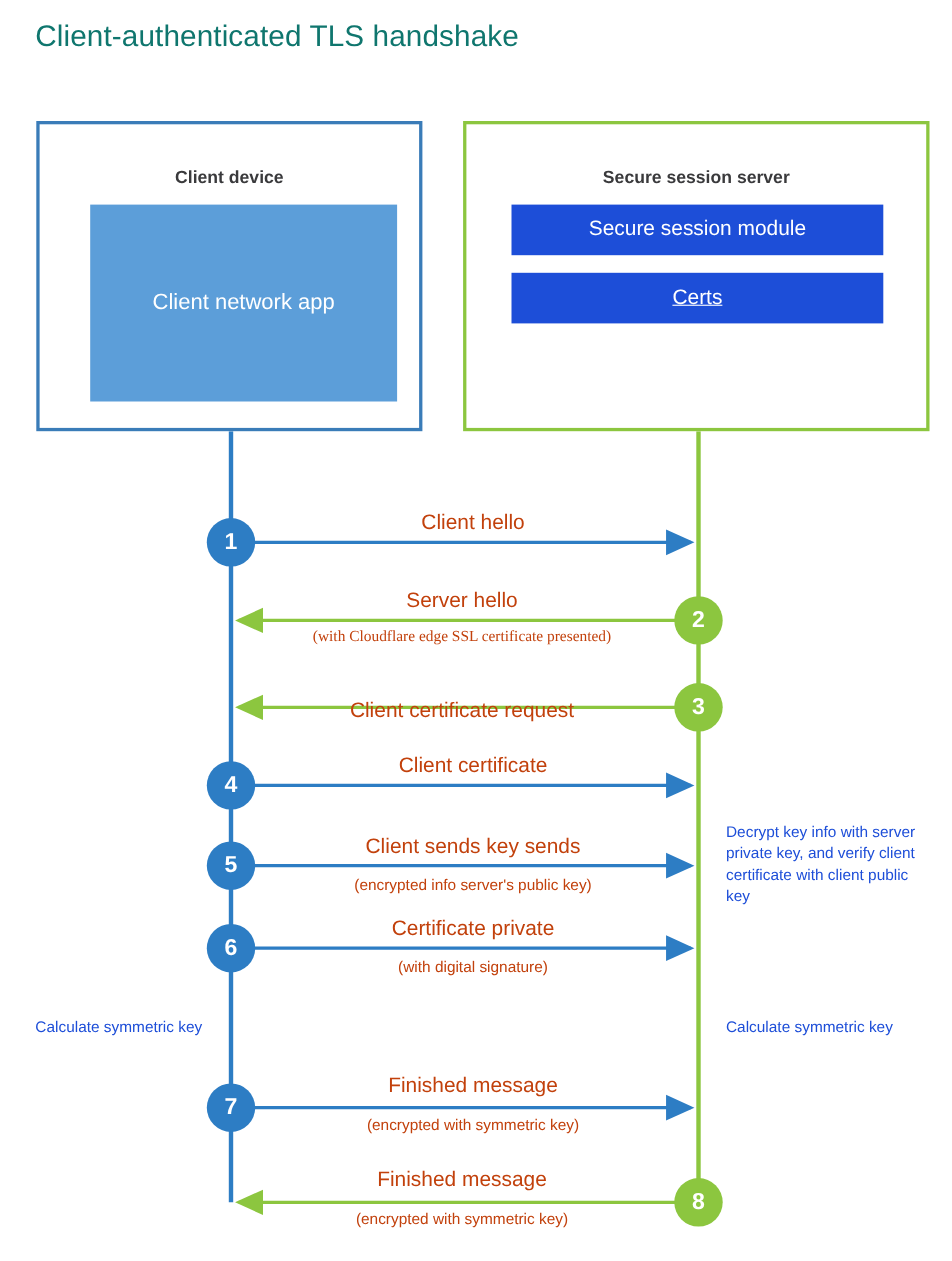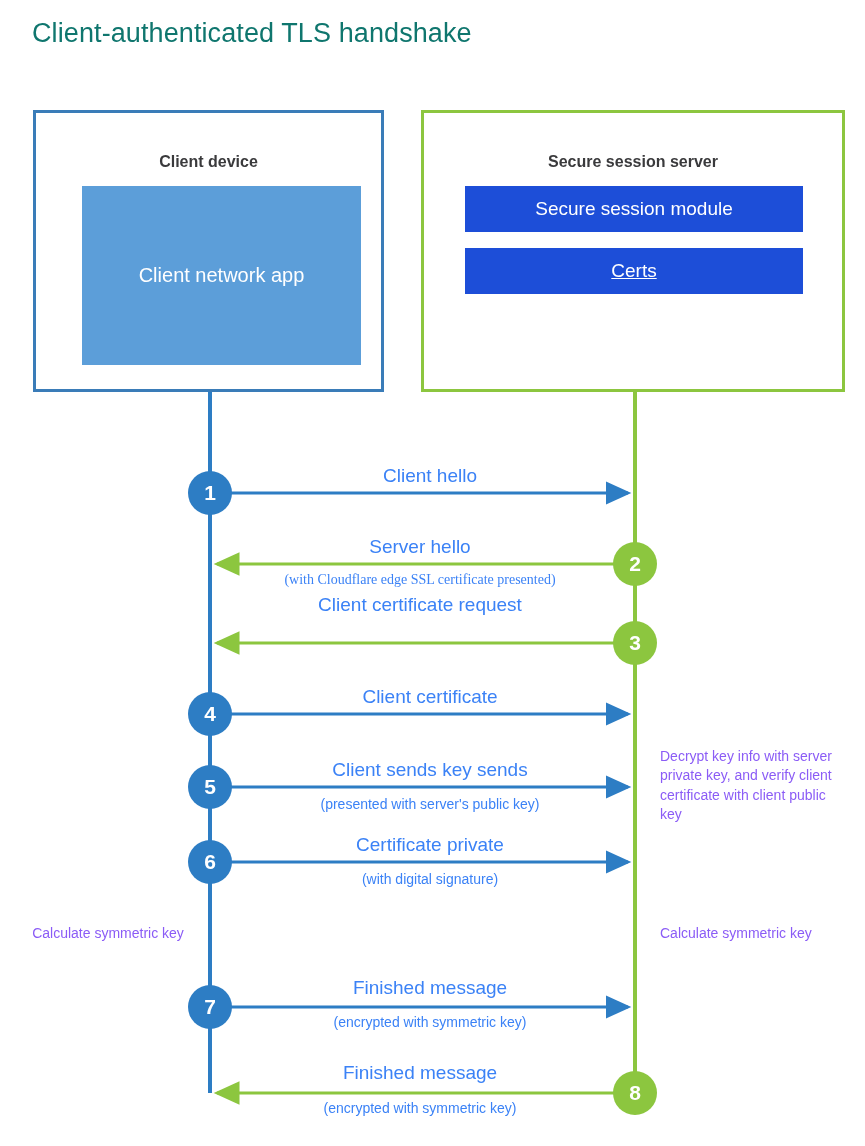--- a/index.html
+++ b/index.html
@@ -111,35 +111,35 @@
     font-weight: bold;
     box-sizing: border-box;
   }
   .step-circle.blue  { background: #2d7dc4; }
   .step-circle.green { background: #8cc63f; }
 
   
   .msg-label {
     position: absolute;
     text-align: center;
-    color: #3b82f6;
+    color: #c2410c;
     white-space: nowrap;
   }
   .msg-main {
     font-size: 19px;
   }
   .msg-sub {
     font-size: 14px;
   }
 
   
   .side-note {
     position: absolute;
     font-size: 14px;
-    color: #8b5cf6;
+    color: #1d4ed8;
     line-height: 1.38;
   }
   #note-client-calc {
     left: 28px;
     top: 924px;
     width: 160px;
     text-align: center;
   }
   #note-server-calc {
     left: 660px;
@@ -204,28 +204,28 @@
   </div>
 
   <div class="step-circle blue" style="left:188px; top:471px;">1</div>
   <div class="msg-label msg-main" style="left:220px; top:465px; width:420px;">Client hello</div>
 
   <div class="step-circle green" style="left:613px; top:542px;">2</div>
   <div class="msg-label msg-main" style="left:220px; top:536px; width:400px;">Server hello</div>
   <div class="msg-label msg-sub" style="left:220px; top:572px; width:400px;font-family:Liberation Serif, serif;">(with Cloudflare edge SSL certificate presented)</div>
 
   <div class="step-circle green" style="left:613px; top:621px;">3</div>
-  <div class="msg-label msg-main" style="left:220px; top:594px; width:400px;">Client certificate request</div>
+  <div class="msg-label msg-main" style="left:220px; top:636px; width:400px;">Client certificate request</div>
 
   <div class="step-circle blue" style="left:188px; top:692px;">4</div>
   <div class="msg-label msg-main" style="left:220px; top:686px; width:420px;">Client certificate</div>
 
   <div class="step-circle blue" style="left:188px; top:765px;">5</div>
   <div class="msg-label msg-main" style="left:220px; top:759px; width:420px;">Client sends key sends</div>
-  <div class="msg-label msg-sub" style="left:220px; top:796px; width:420px;">(presented with server's public key)</div>
+  <div class="msg-label msg-sub" style="left:220px; top:796px; width:420px;">(encrypted info server's public key)</div>
 
   <div class="step-circle blue" style="left:188px; top:840px;">6</div>
   <div class="msg-label msg-main" style="left:220px; top:834px; width:420px;">Certificate private</div>
   <div class="msg-label msg-sub" style="left:220px; top:871px; width:420px;">(with digital signature)</div>
 
   <div class="step-circle blue" style="left:188px; top:985px;">7</div>
   <div class="msg-label msg-main" style="left:220px; top:977px; width:420px;">Finished message</div>
   <div class="msg-label msg-sub" style="left:220px; top:1014px; width:420px;">(encrypted with symmetric key)</div>
 
   <div class="step-circle green" style="left:613px; top:1071px;">8</div>

